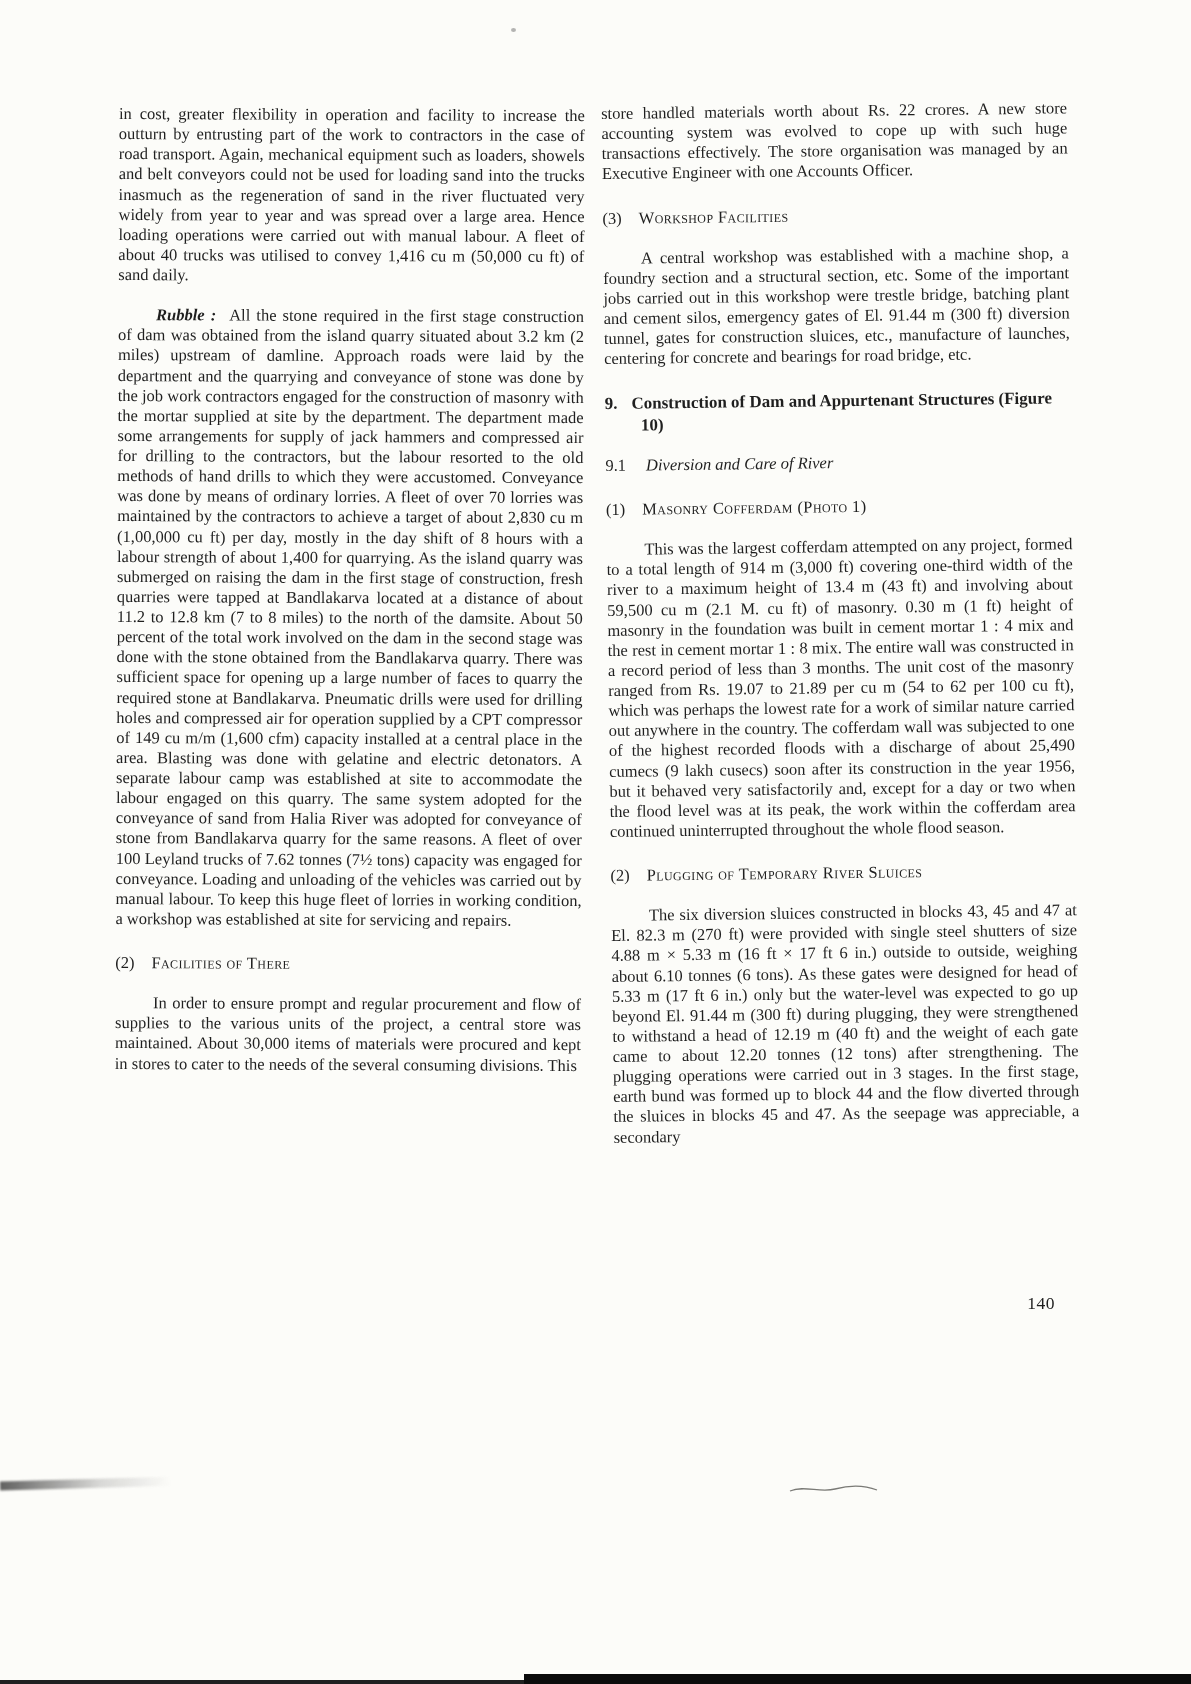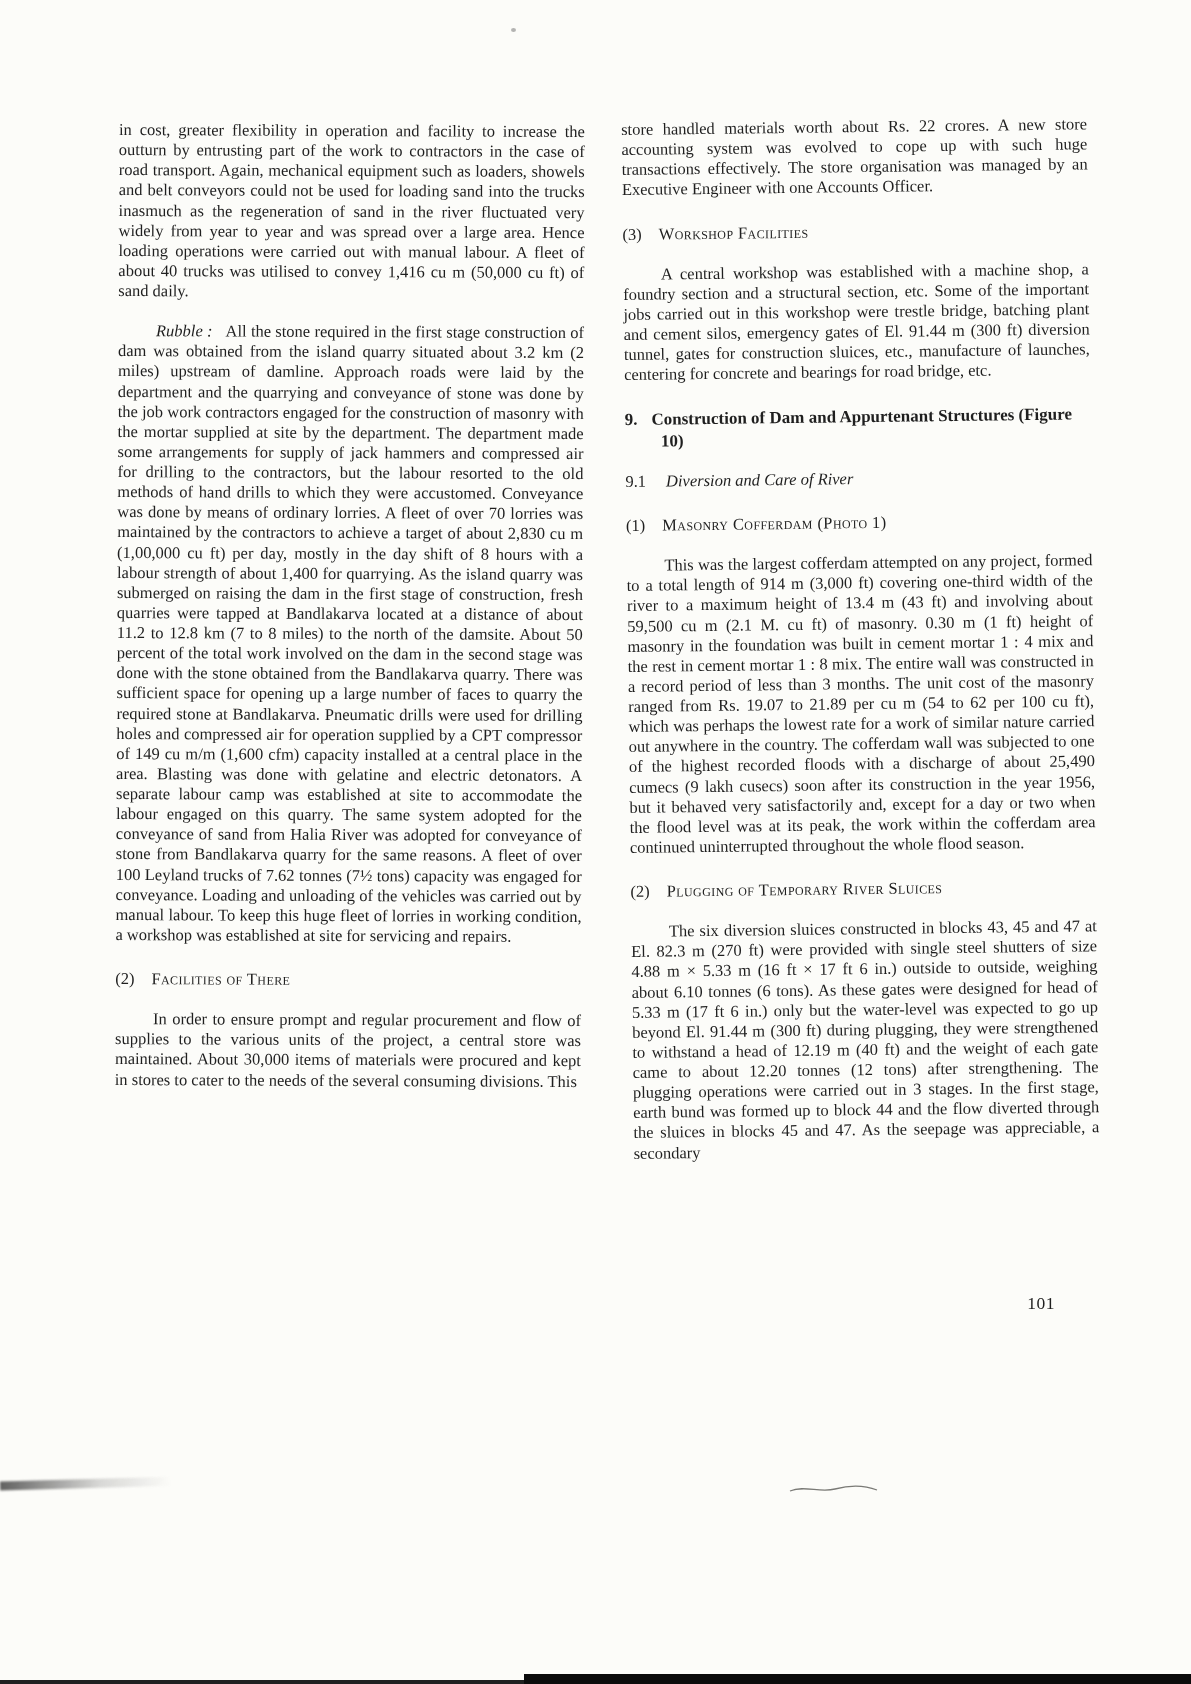--- a/index.html
+++ b/index.html
@@ -7,38 +7,38 @@
     position:relative;
     width:1191px; height:1684px;
     margin:0 auto;
     background:#fcfcf9;
     font-family:"Liberation Serif","DejaVu Serif",serif;
     color:#1f1f1f;
     overflow:hidden;
   }
   .columns {
     position:absolute;
-    top:120px; left:119px;
+    top:104px; left:119px;
     display:flex;
-    gap:36px;
+    gap:16px;
   }
   .col {
     width:466px;
     font-size:16.5px;
     line-height:1.22;
     text-align:justify;
   }
   .col-left  { transform:rotate(0.25deg);  transform-origin:top left; }
   .col-right { transform:rotate(-0.7deg); transform-origin:top left; }
 
   .col p { margin:0; }
   p.indent { text-indent:2.3em; }
   p.spaced { margin-top:20px; }
 
-  .lead { font-style:italic; margin-right:13px; }
+  .lead { font-style:italic; margin-right:13px;font-weight:bold; }
 
   h3.subhead {
     font-size:16.5px; font-weight:400;
     margin:24px 0 20px;
     text-align:left;
   }
   .hnum { margin-right:17px; }
   .sc { font-variant:small-caps; letter-spacing:0.4px; }
 
   h3.h-bold {
@@ -120,21 +120,21 @@
 
       <p class="indent">This was the largest cofferdam attempted on any project, formed to a total length of 914 m (3,000 ft) covering one-third width of the river to a maximum height of 13.4 m (43 ft) and involving about 59,500 cu m (2.1 M. cu ft) of masonry. 0.30 m (1 ft) height of masonry in the foundation was built in cement mortar 1 : 4 mix and the rest in cement mortar 1 : 8 mix. The entire wall was constructed in a record period of less than 3 months. The unit cost of the masonry ranged from Rs. 19.07 to 21.89 per cu m (54 to 62 per 100 cu ft), which was perhaps the lowest rate for a work of similar nature carried out anywhere in the country. The cofferdam wall was subjected to one of the highest recorded floods with a discharge of about 25,490 cumecs (9 lakh cusecs) soon after its construction in the year 1956, but it behaved very satisfactorily and, except for a day or two when the flood level was at its peak, the work within the cofferdam area continued uninterrupted throughout the whole flood season.</p>
 
       <h3 class="subhead"><span class="hnum">(2)</span><span class="sc">Plugging of Temporary River Sluices</span></h3>
 
       <p class="indent">The six diversion sluices constructed in blocks 43, 45 and 47 at El. 82.3 m (270 ft) were provided with single steel shutters of size 4.88 m × 5.33 m (16 ft × 17 ft 6 in.) outside to outside, weighing about 6.10 tonnes (6 tons). As these gates were designed for head of 5.33 m (17 ft 6 in.) only but the water-level was expected to go up beyond El. 91.44 m (300 ft) during plugging, they were strengthened to withstand a head of 12.19 m (40 ft) and the weight of each gate came to about 12.20 tonnes (12 tons) after strengthening. The plugging operations were carried out in 3 stages. In the first stage, earth bund was formed up to block 44 and the flow diverted through the sluices in blocks 45 and 47. As the seepage was appreciable, a secondary</p>
     </div>
 
   </div>
 
-  <div class="page-number">101</div>
+  <div class="page-number">140</div>
 
   <div class="speck"></div>
   <div class="smudge-left"></div>
   <svg class="squiggle" width="92" height="14" viewBox="0 0 92 14">
     <path d="M2 9 C 16 3, 32 11, 47 7 S 76 3, 89 8" stroke="#7a7a76" stroke-width="1.3" fill="none"></path>
   </svg>
   <div class="bottom-strip-thin"></div>
   <div class="bottom-strip"></div>
 
 </div>

